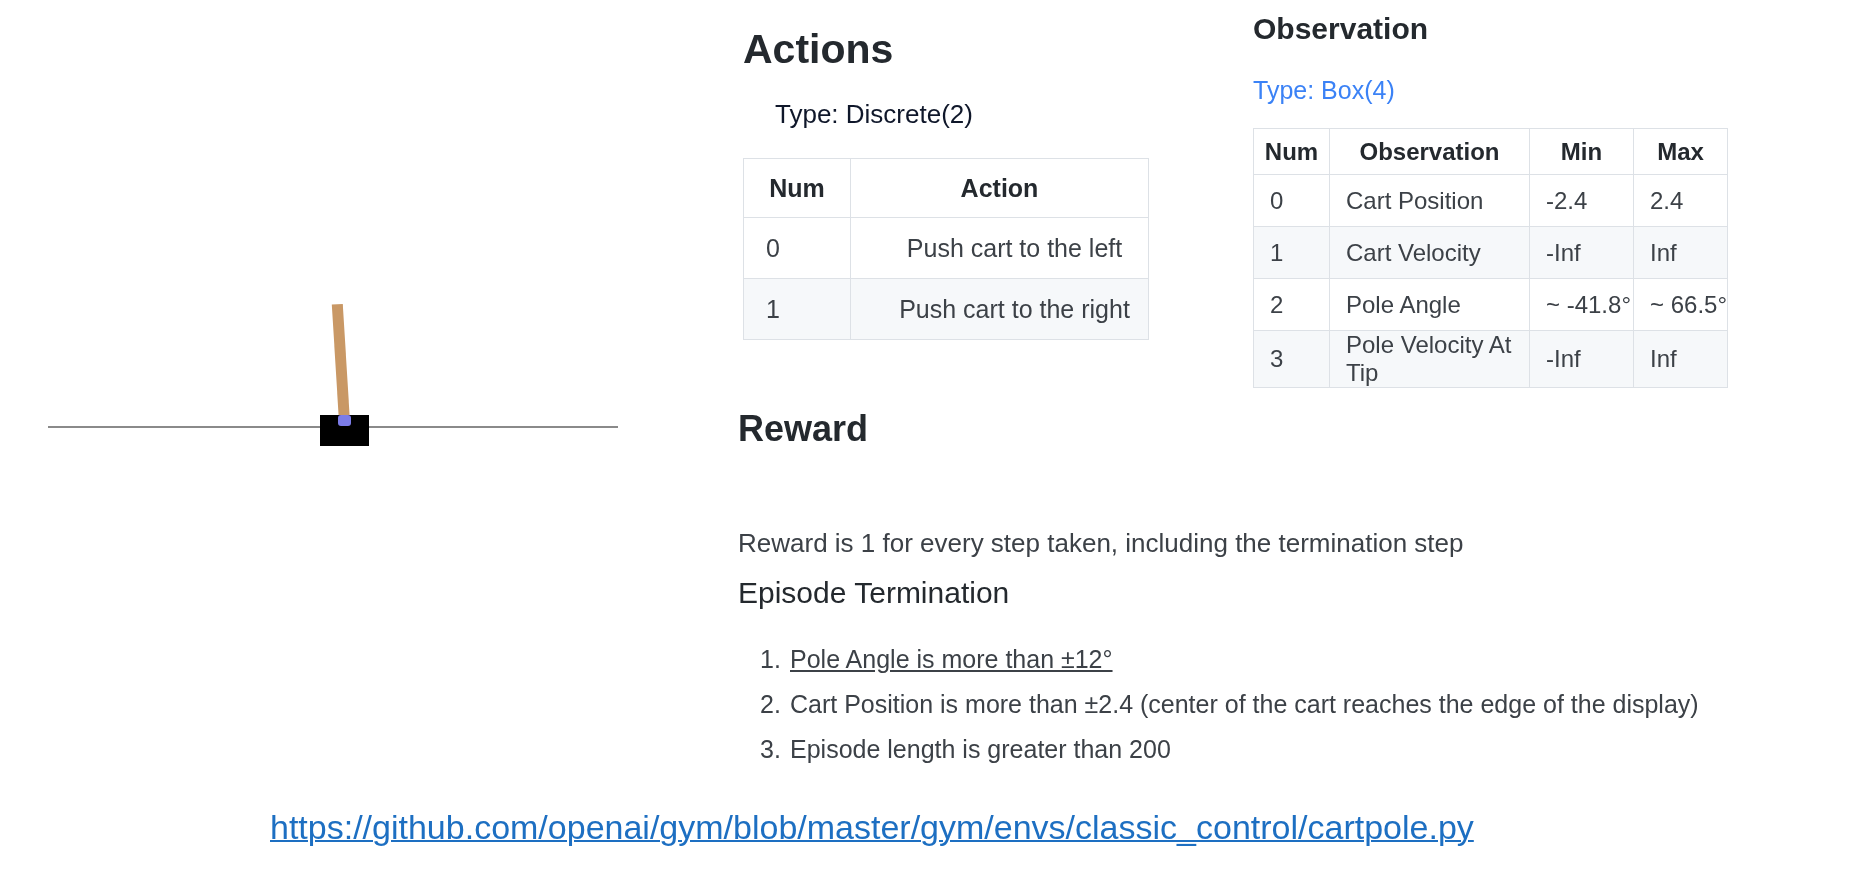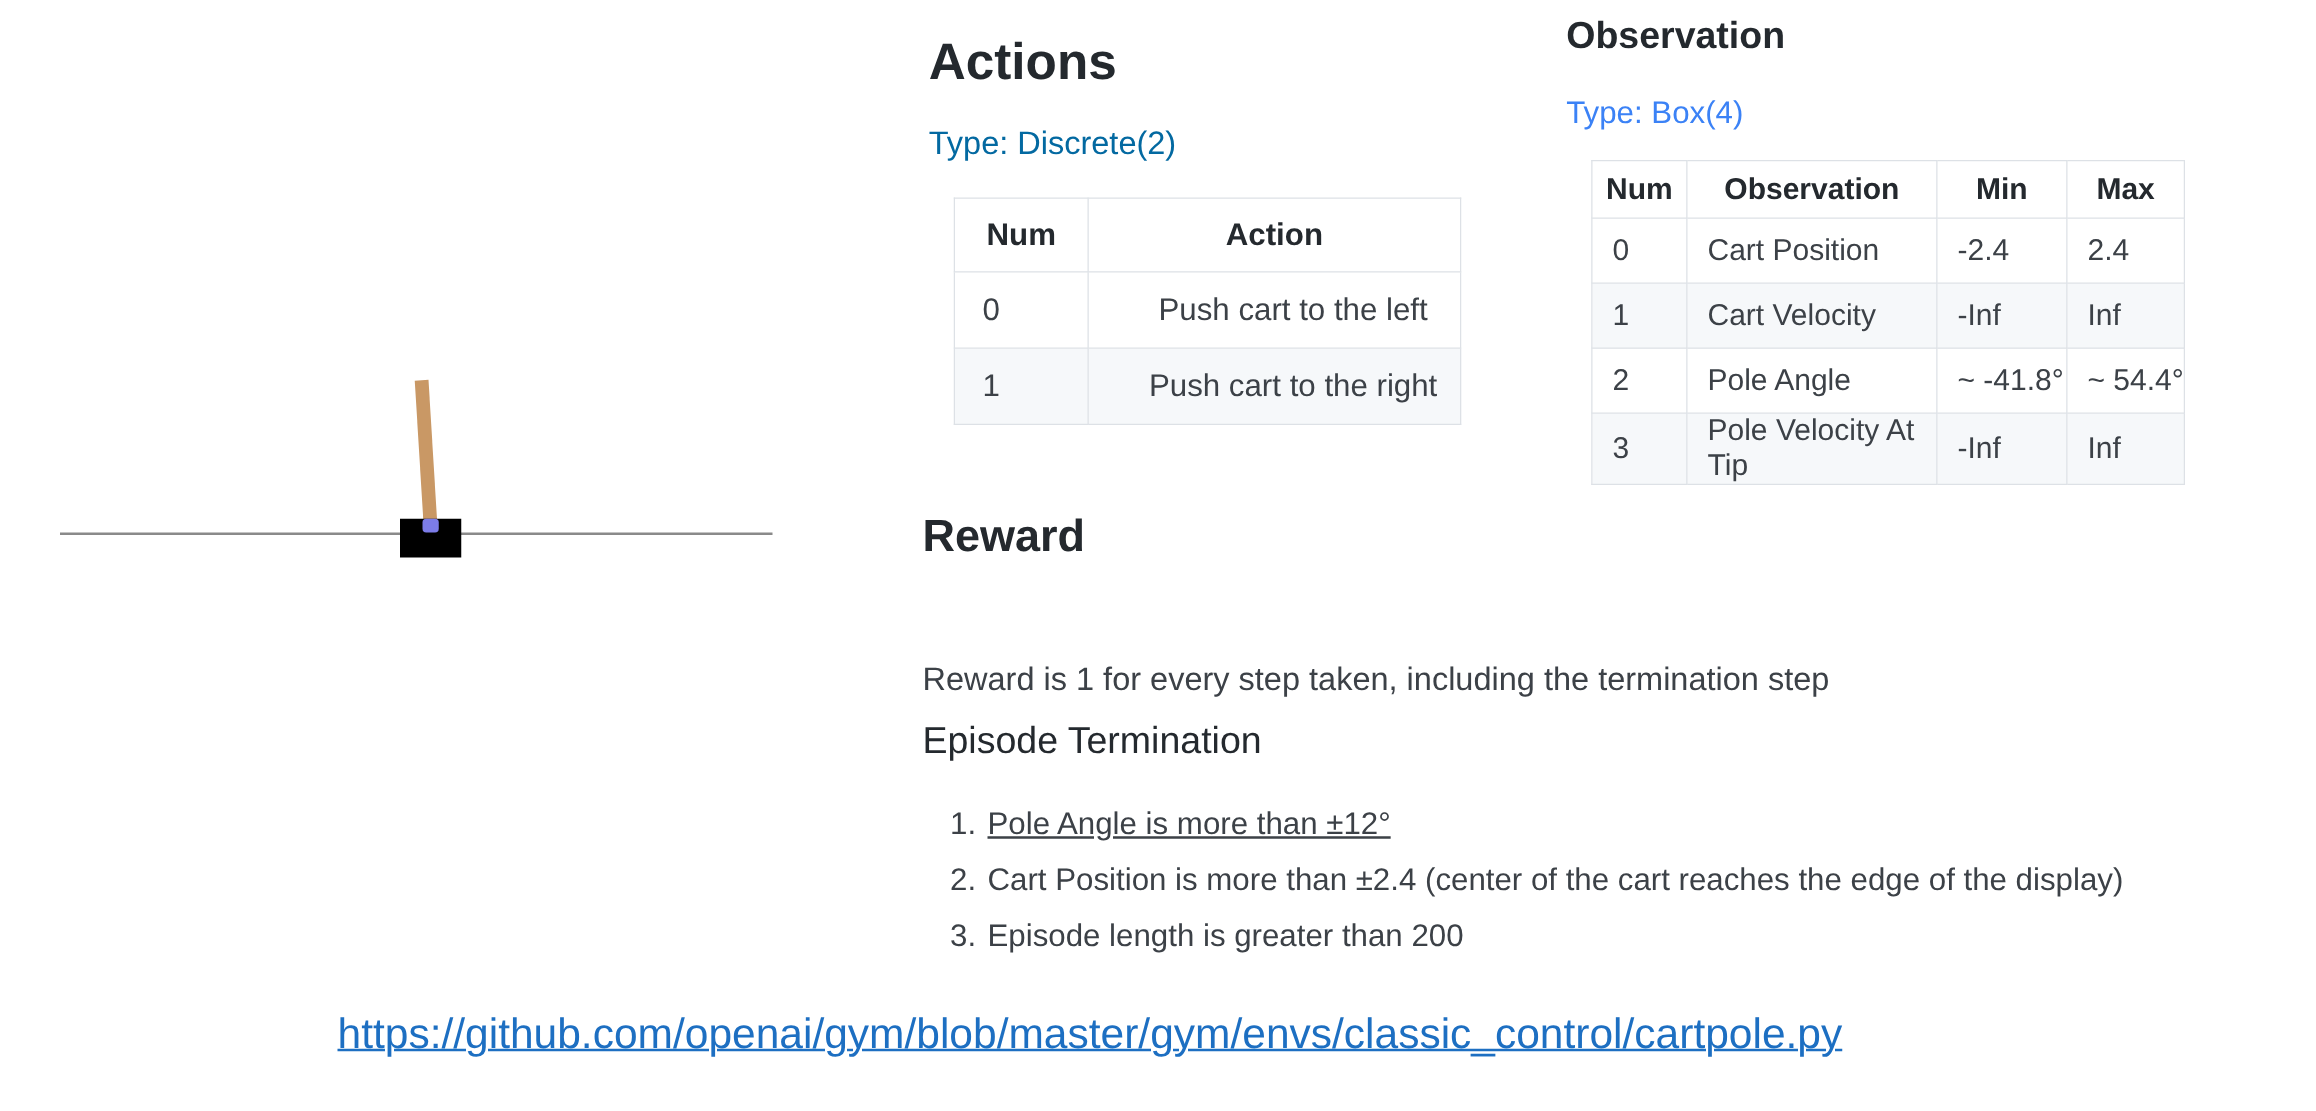--- a/index.html
+++ b/index.html
@@ -19,29 +19,29 @@
     left: 339px; top: 304px; width: 11px; height: 118px;
     background: #c99865;
     transform: rotate(-3.5deg);
     transform-origin: 50% 100%;
   }
   .cart { left: 320px; top: 415px; width: 49px; height: 31px; background: #000000; }
   .axle { left: 338px; top: 415px; width: 13px; height: 11px; background: #7c7ce8; border-radius: 3px; }
 
   
   .h-actions   { left: 743px; top: 26px;  font-size: 41px; font-weight: 700; color: #24292e; }
-  .t-actions   { left: 743px; top: 99px;  font-size: 26px; color: #0369a1; }
+  .t-actions   { left: 775px; top: 99px;  font-size: 26px; color: #0f172a; }
   .h-observ    { left: 1253px; top: 12px; font-size: 30px; font-weight: 700; color: #24292e; }
   .t-observ    { left: 1253px; top: 76px; font-size: 25px; color: #3b82f6; }
   .h-reward    { left: 738px; top: 408px; font-size: 36px; font-weight: 700; color: #24292e; }
   .t-reward    { left: 738px; top: 488px; font-size: 26px; color: #3c4147; margin-top: 40px; }
   .h-term      { left: 738px; top: 576px; font-size: 30px; font-weight: 400; color: #24292e; }
 
   
-  table { border-collapse: collapse; table-layout: fixed; background: #ffffff; margin-left: 20px; }
+  table { border-collapse: collapse; table-layout: fixed; background: #ffffff; }
   th, td { border: 1px solid #dde1e6; font-weight: 400; }
   th { font-weight: 700; text-align: center; color: #24292e; }
   tr.striped td { background: #f6f8fa; }
 
   .actions-table { left: 743px; top: 158px; width: 405px; font-size: 25px; }
   .actions-table th { height: 59px; }
   .actions-table td { height: 61px; padding-left: 30px; }
   .actions-table .col-num { width: 107px; }
   .actions-table .col-action { width: 298px; }
   .actions-table td.cell-num { padding-left: 22px; text-align: left; }
@@ -137,21 +137,21 @@
     <tr class="striped">
       <td>1</td>
       <td>Cart Velocity</td>
       <td>-Inf</td>
       <td>Inf</td>
     </tr>
     <tr>
       <td>2</td>
       <td>Pole Angle</td>
       <td>~ -41.8°</td>
-      <td>~ 54.4°</td>
+      <td>~ 66.5°</td>
     </tr>
     <tr class="striped">
       <td>3</td>
       <td>Pole Velocity At Tip</td>
       <td>-Inf</td>
       <td>Inf</td>
     </tr>
   </tbody>
 </table>
 

